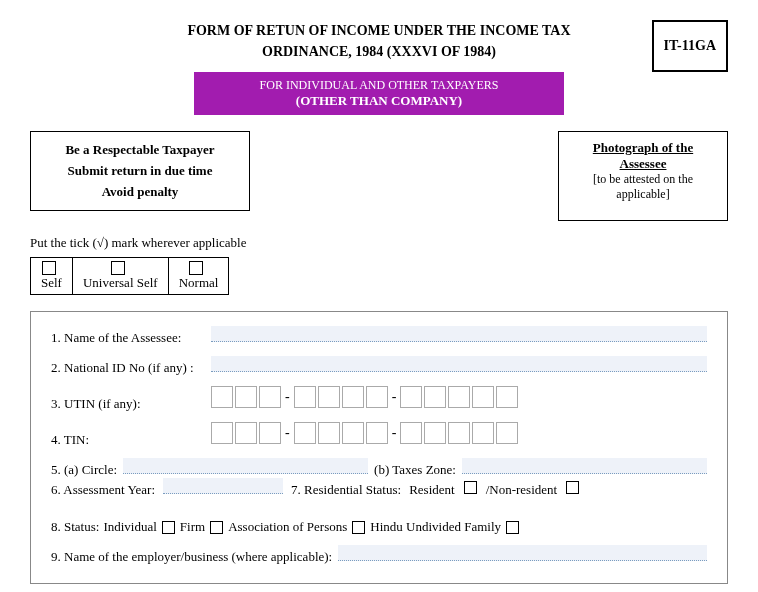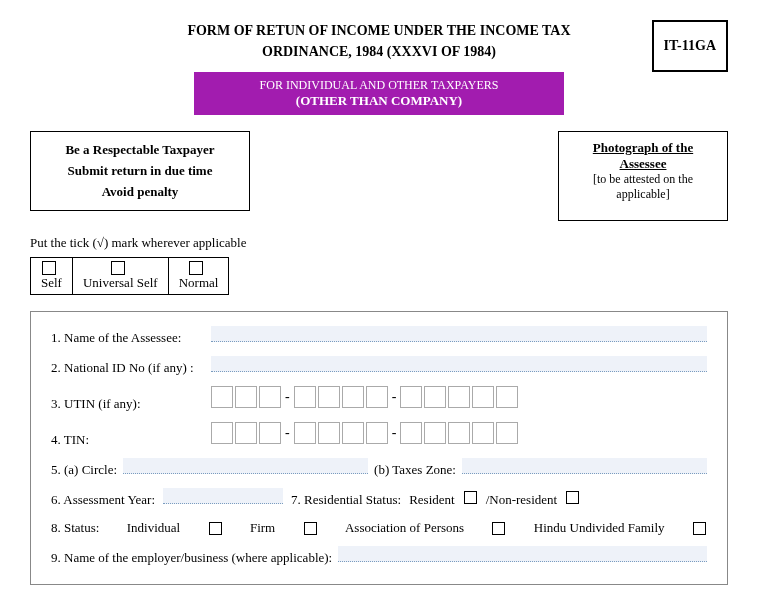--- a/index.html
+++ b/index.html
@@ -168,37 +168,37 @@
     .digit-separator {
       font-size: 14px;
       margin: 0 2px;
     }
 
     
     .row5 {
       display: flex;
       align-items: baseline;
       gap: 6px;
-      margin-bottom: 10px;
+      margin-bottom: 0;
       font-size: 13px;
     }
     .row5 .dotted-seg {
       border-bottom: 1px dotted #7a9cbf;
       min-width: 100px;
       height: 16px;
       background: #eef2f9;
       flex: 1;
     }
 
     
     .row67 {
       display: flex;
       align-items: baseline;
       gap: 8px;
-      margin-bottom: 12px;
+      margin-bottom: 21px;
       font-size: 13px;
       flex-wrap: wrap;
     }
     .row67 .dotted-seg {
       border-bottom: 1px dotted #7a9cbf;
       min-width: 80px;
       height: 16px;
       background: #eef2f9;
       flex: 0 0 120px;
     }
@@ -212,21 +212,20 @@
     }
 
     
     .row8 {
       display: flex;
       align-items: center;
       gap: 4px;
       margin-bottom: 10px;
       font-size: 13px;
       flex-wrap: wrap;
-      justify-content: space-between;
     }
 
     
     .row9 {
       display: flex;
       align-items: baseline;
       gap: 6px;
       margin-bottom: 4px;
       font-size: 13px;
     }

